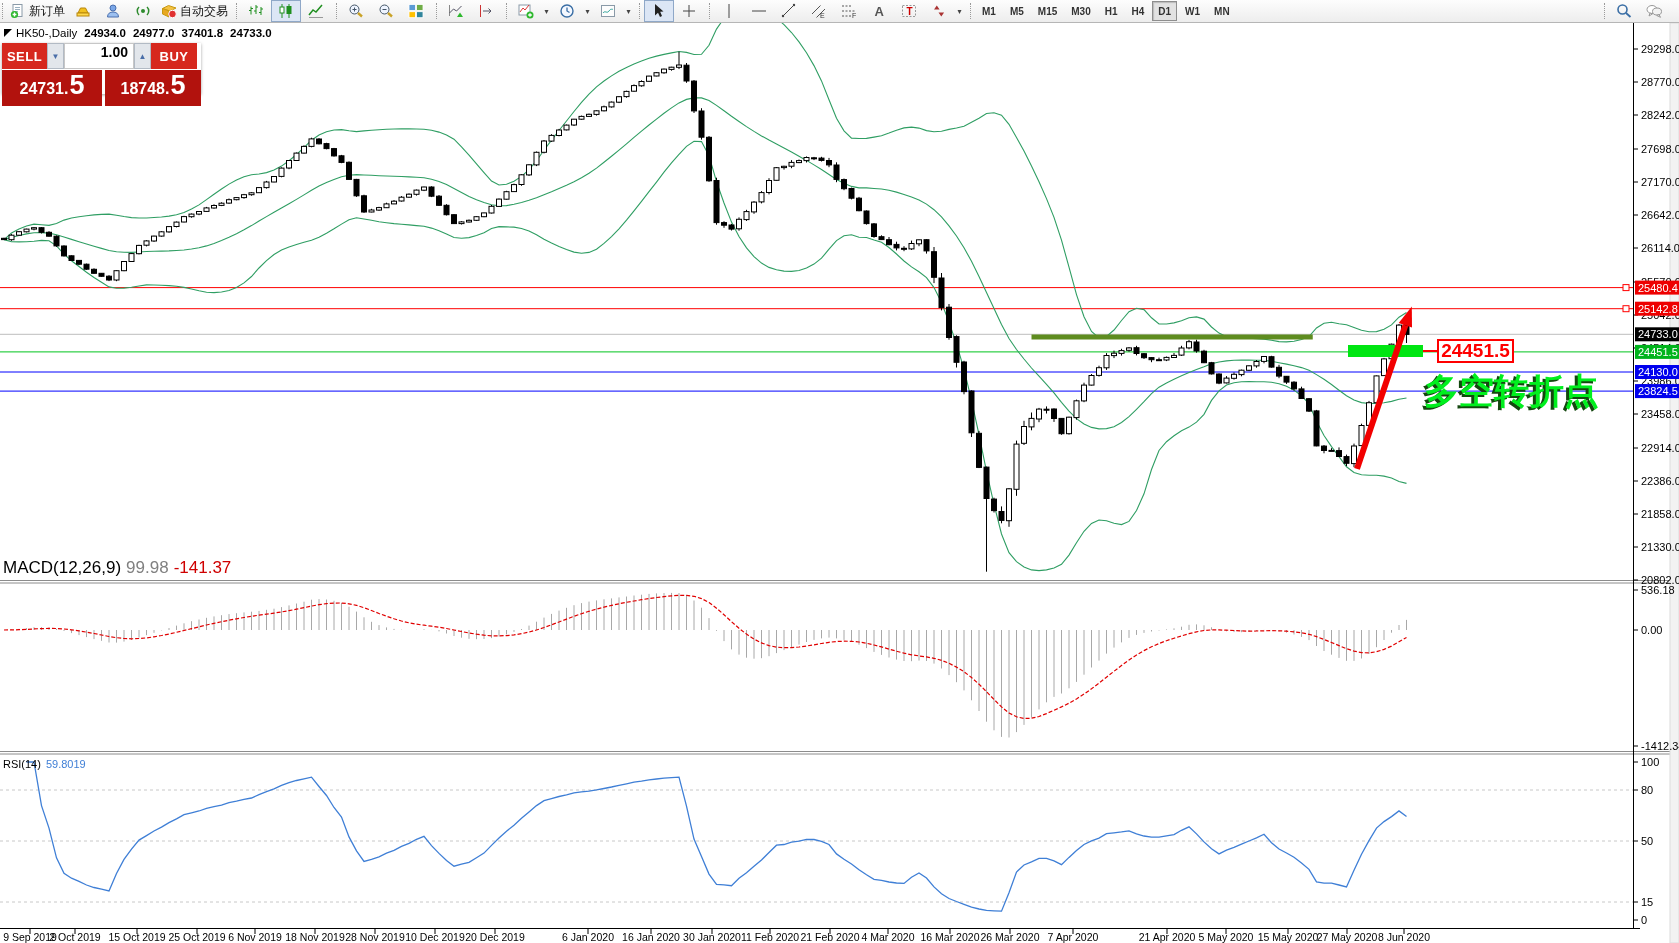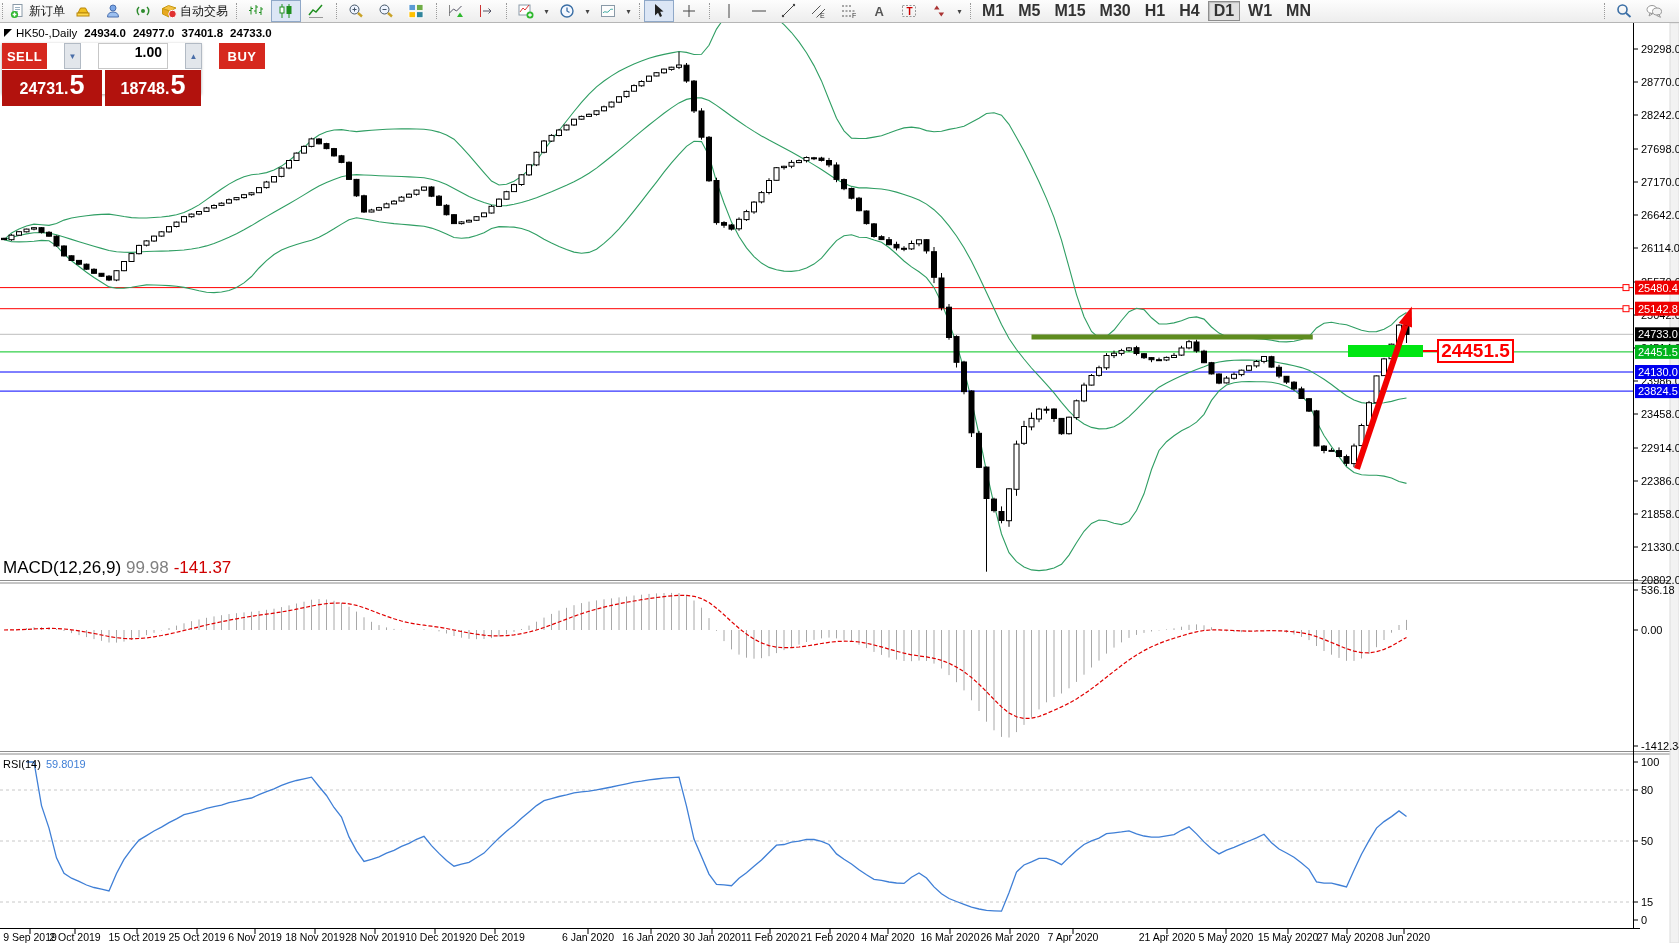--- a/index.html
+++ b/index.html
@@ -12,34 +12,34 @@
   .tb-group{display:flex;align-items:center;height:22px;padding:0 3px 0 7px;position:relative;}
   .tb-group::before{content:"";position:absolute;left:2px;top:3px;bottom:3px;width:3px;
     border-left:1px dotted #9a9a9a;}
   .tb-btn{height:20px;min-width:24px;display:flex;align-items:center;justify-content:center;
     padding:0 2px;border:1px solid transparent;cursor:default;}
   .tb-btn.active{background:#dce6f5;border:1px solid #8fa8c8;}
   .tb-btn svg{display:block;}
   .tb-label{font-size:12px;color:#111;margin-left:3px;white-space:nowrap;}
   .tb-drop{width:11px;height:20px;font-size:8px;color:#444;display:flex;align-items:center;
     justify-content:center;}
-  .tb-tf{height:18px;padding:0 5px;margin:0 1px;font-size:16px;font-weight:bold;color:#333;
+  .tb-tf{height:18px;padding:0 5px;margin:0 1px;font-size:10px;font-weight:bold;color:#333;
     display:flex;align-items:center;border:1px solid transparent;}
   .tb-tf.active{background:#e2e2e2;border:1px solid #8e8e8e;box-shadow:inset 1px 1px 1px #bbb;}
   #tb-spacer{flex:1;}
   
   #chart-svg{position:absolute;left:0;top:0;z-index:1;}
   #symbol-label{position:absolute;left:4px;top:27px;z-index:10;display:flex;align-items:center;
     font-size:11.5px;color:#000;}
   #symbol-label .tri{width:0;height:0;border-top:8px solid #000;border-right:8px solid transparent;
     margin-right:4px;}
   #symbol-label span.num{margin-left:7px;font-weight:bold;}
   #trade-panel{position:absolute;left:2px;top:43px;z-index:20;width:199px;background:#fff;
     box-shadow:0 1px 3px rgba(0,0,0,.35);}
-  .tp-row1{display:grid;grid-template-columns:45px 17px 70px 17px 46px;gap:17px;height:26px;}
+  .tp-row1{display:grid;grid-template-columns:45px 17px 70px 17px 46px;gap:0;height:26px;}
   .tp-row2{display:grid;grid-template-columns:100px 96px;gap:3px;height:24px;margin-top:1px;}
   .tp-btn{background:#d6281e;color:#fff;font-size:13px;font-weight:bold;display:flex;
     align-items:center;justify-content:center;letter-spacing:.5px;cursor:pointer;}
   .tp-spin{background:#e2e6eb;border:1px solid #b2bac4;display:flex;align-items:center;
     justify-content:center;font-size:8px;color:#4a6ea8;cursor:pointer;}
   .tp-vol{border:1px solid #c7c7c7;font-family:"Liberation Sans",sans-serif;font-size:14px;
     font-weight:bold;text-align:right;padding:0 5px 8px 0;width:100%;box-sizing:border-box;}
   .tp-price{background:#b2120d;color:#fff;display:flex;align-items:baseline;
     justify-content:center;cursor:pointer;}
   .tp-int{font-size:16px;font-weight:bold;line-height:35px;}
@@ -1035,13 +1035,14 @@
   </div>
 
   <div id="macd-label">
     <span class="n">MACD(12,26,9)</span><span class="v1">99.98</span><span class="v2">-141.37</span>
   </div>
   <div id="rsi-label">
     <span class="n">RSI(14)</span><span class="v">59.8019</span>
   </div>
 
   <div id="price-tag">24451.5</div>
+  <div id="cn-note">多空转折点</div>
 </div>
 
 </body></html>

